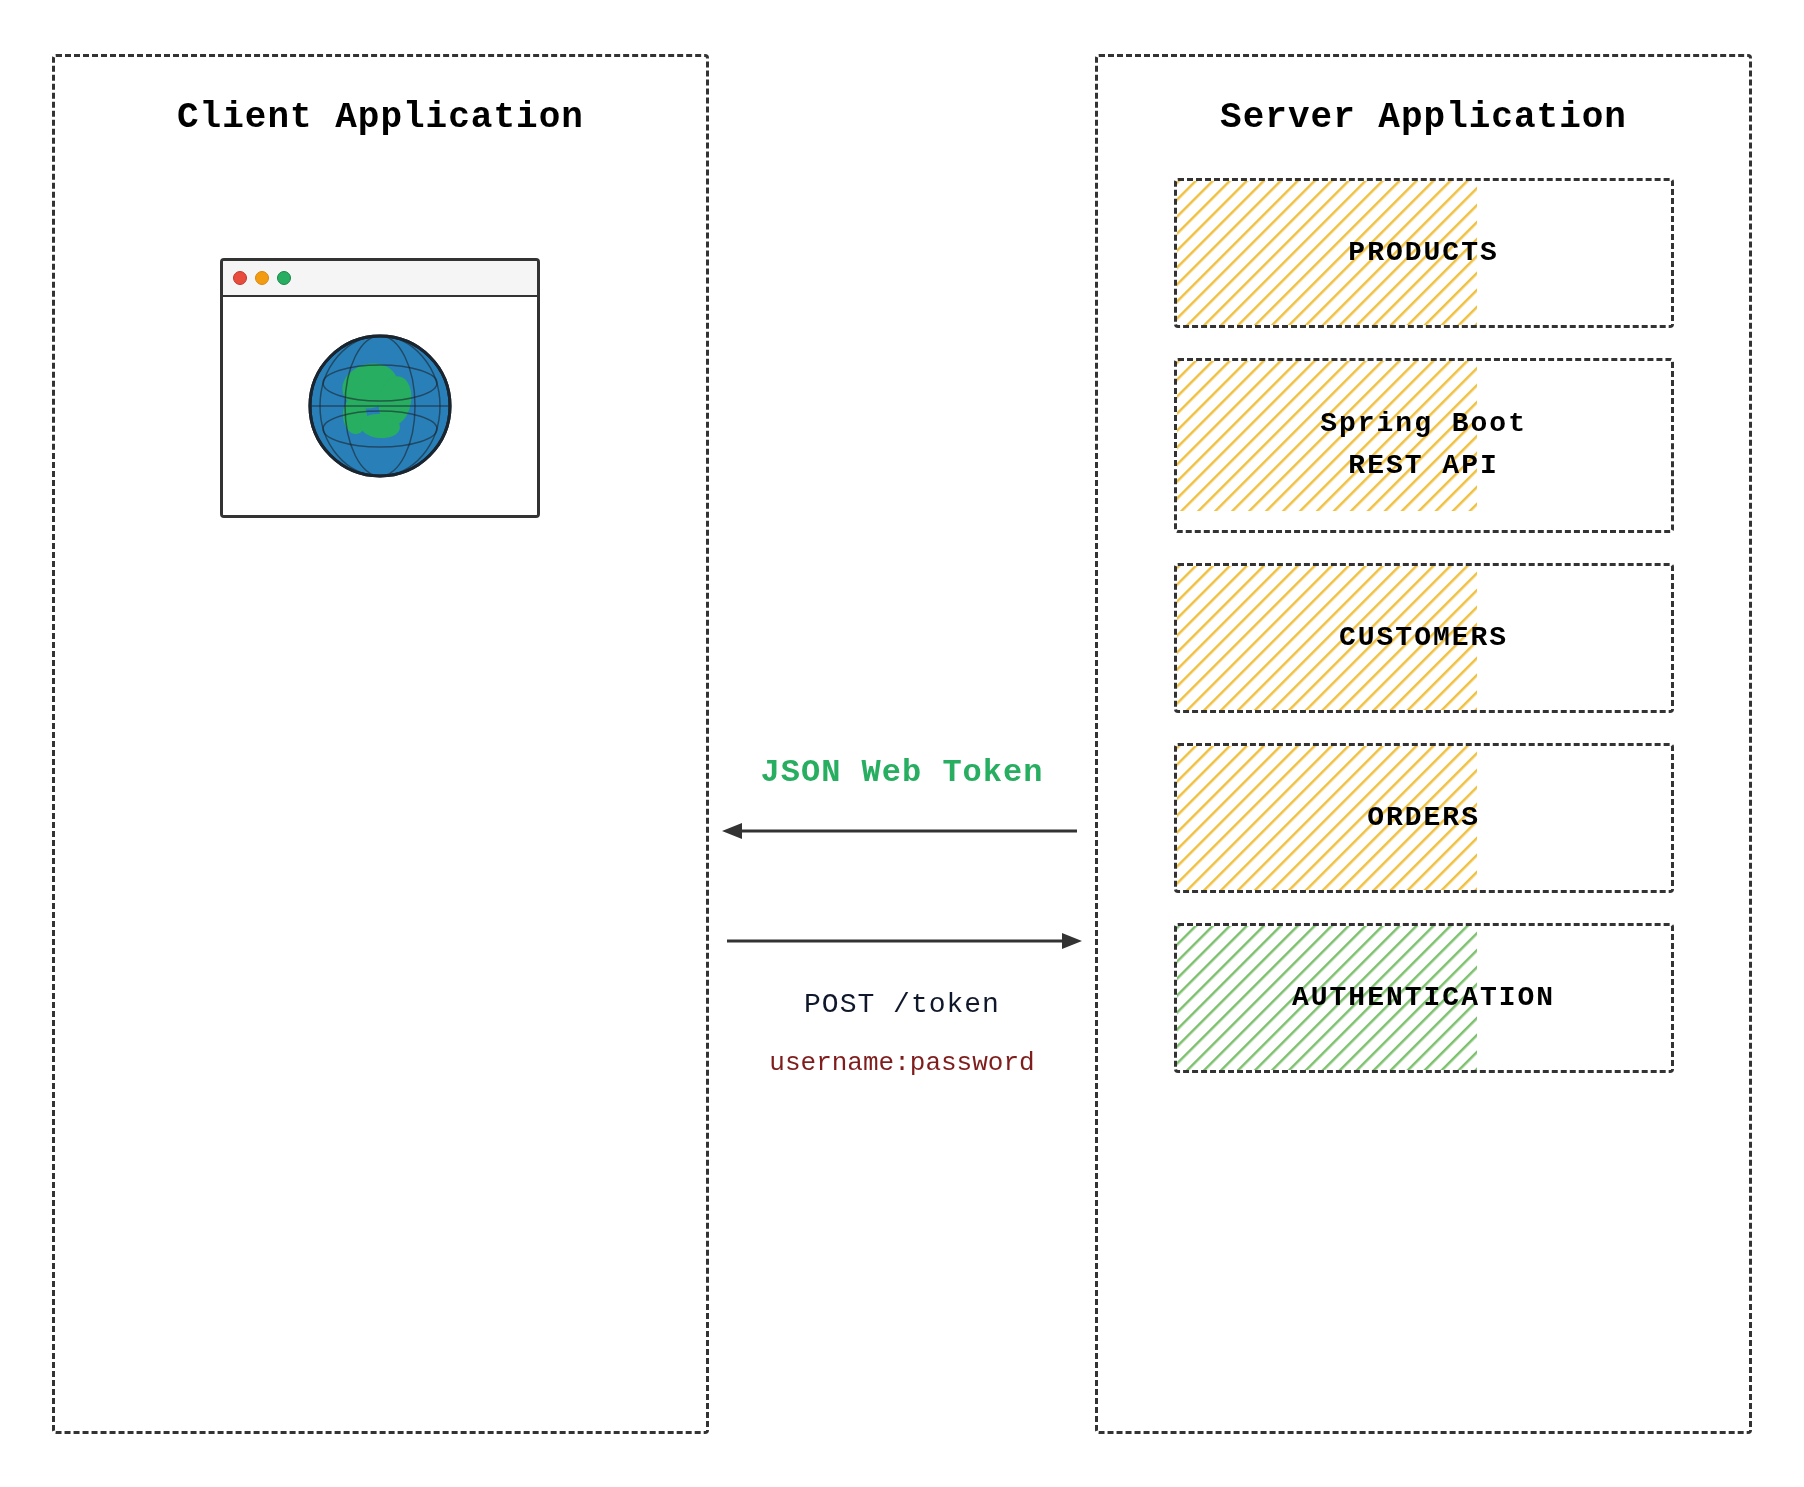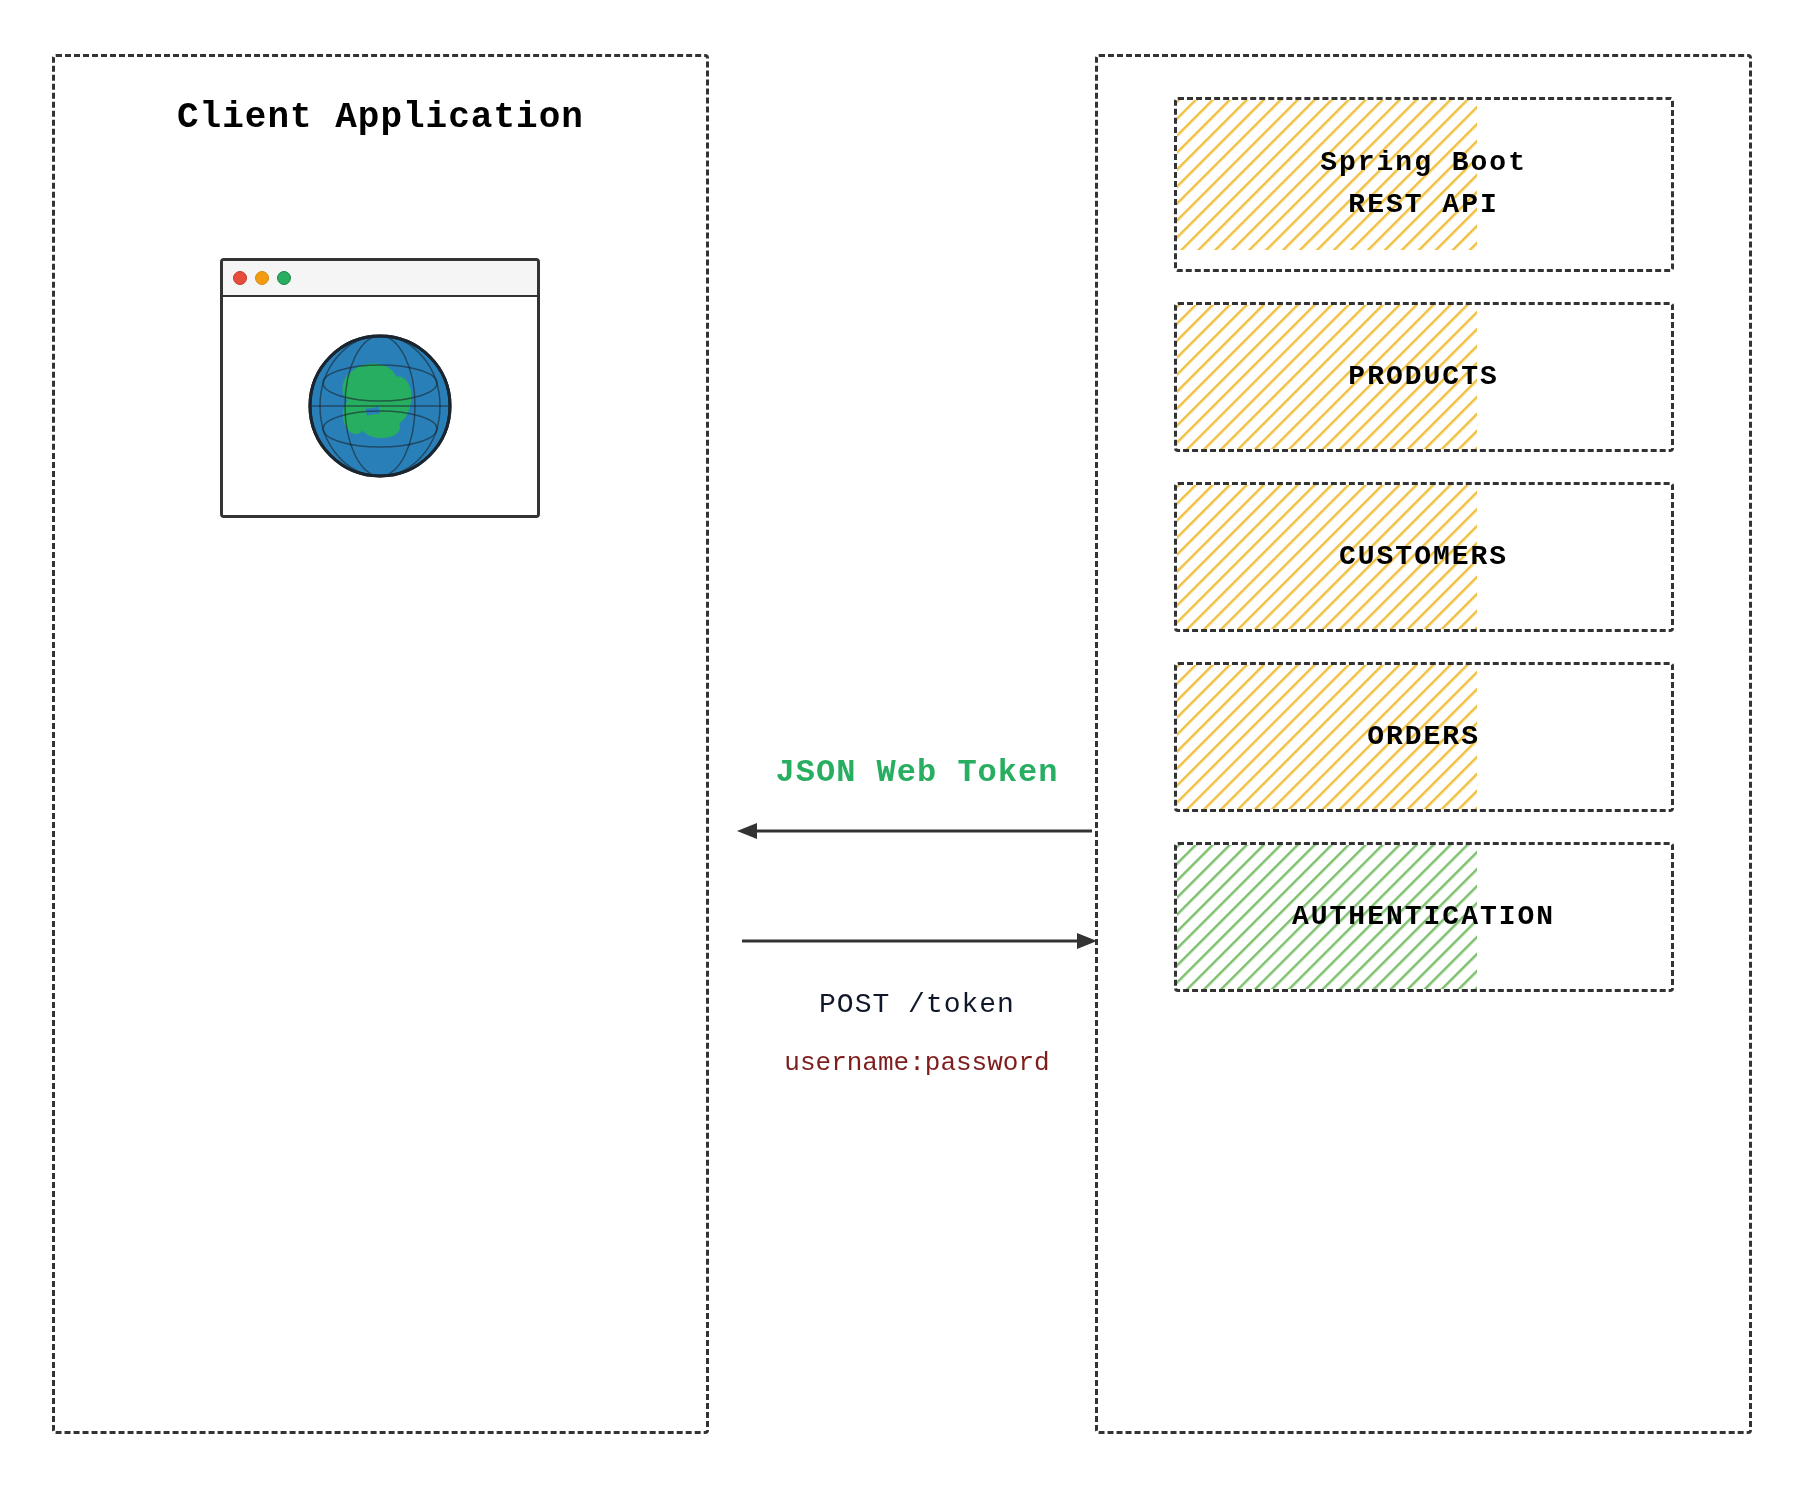--- a/index.html
+++ b/index.html
@@ -93,21 +93,21 @@
       position: relative;
       display: flex;
       flex-direction: column;
       align-items: center;
     }
 
     
     .arrows-section {
       position: absolute;
       top: 700px;
-      left: 15px;
+      left: 0;
       width: 100%;
       display: flex;
       flex-direction: column;
       align-items: center;
       gap: 20px;
     }
 
     .jwt-label {
       font-size: 32px;
       font-weight: bold;
@@ -262,50 +262,51 @@
         </svg>
       </div>
 
       <div class="post-label">POST /token</div>
       <div class="post-sub">username:password</div>
 
     </div>
   </div>
 
   <div class="server-box">
+    <div class="server-title">Server Application</div>
 
     <div class="server-components">
+
+      <div class="hatched-box">
+        <svg class="hatch-bg" xmlns="http://www.w3.org/2000/svg">
+          <defs>
+            <pattern id="hatch-yellow-prod" patternUnits="userSpaceOnUse" width="12" height="12" patternTransform="rotate(45)">
+              <line x1="0" y1="0" x2="0" y2="12" stroke="#f0c040" stroke-width="5"></line>
+            </pattern>
+          </defs>
+          <rect width="100%" height="100%" fill="url(#hatch-yellow-prod)"></rect>
+        </svg>
+        <div class="box-label">PRODUCTS</div>
+      </div>
 
       <div class="hatched-box spring-boot-box">
         <svg class="hatch-bg" xmlns="http://www.w3.org/2000/svg">
           <defs>
             <pattern id="hatch-yellow-spring" patternUnits="userSpaceOnUse" width="12" height="12" patternTransform="rotate(45)">
               <line x1="0" y1="0" x2="0" y2="12" stroke="#f0c040" stroke-width="5"></line>
             </pattern>
           </defs>
           <rect width="100%" height="100%" fill="url(#hatch-yellow-spring)"></rect>
         </svg>
         <div class="box-label spring-boot-label">Spring Boot<br>REST API</div>
       </div>
 
       <div class="hatched-box">
         <svg class="hatch-bg" xmlns="http://www.w3.org/2000/svg">
           <defs>
-            <pattern id="hatch-yellow-prod" patternUnits="userSpaceOnUse" width="12" height="12" patternTransform="rotate(45)">
-              <line x1="0" y1="0" x2="0" y2="12" stroke="#f0c040" stroke-width="5"></line>
-            </pattern>
-          </defs>
-          <rect width="100%" height="100%" fill="url(#hatch-yellow-prod)"></rect>
-        </svg>
-        <div class="box-label">PRODUCTS</div>
-      </div>
-
-      <div class="hatched-box">
-        <svg class="hatch-bg" xmlns="http://www.w3.org/2000/svg">
-          <defs>
             <pattern id="hatch-yellow-cust" patternUnits="userSpaceOnUse" width="12" height="12" patternTransform="rotate(45)">
               <line x1="0" y1="0" x2="0" y2="12" stroke="#f0c040" stroke-width="5"></line>
             </pattern>
           </defs>
           <rect width="100%" height="100%" fill="url(#hatch-yellow-cust)"></rect>
         </svg>
         <div class="box-label">CUSTOMERS</div>
       </div>
 
       <div class="hatched-box">

